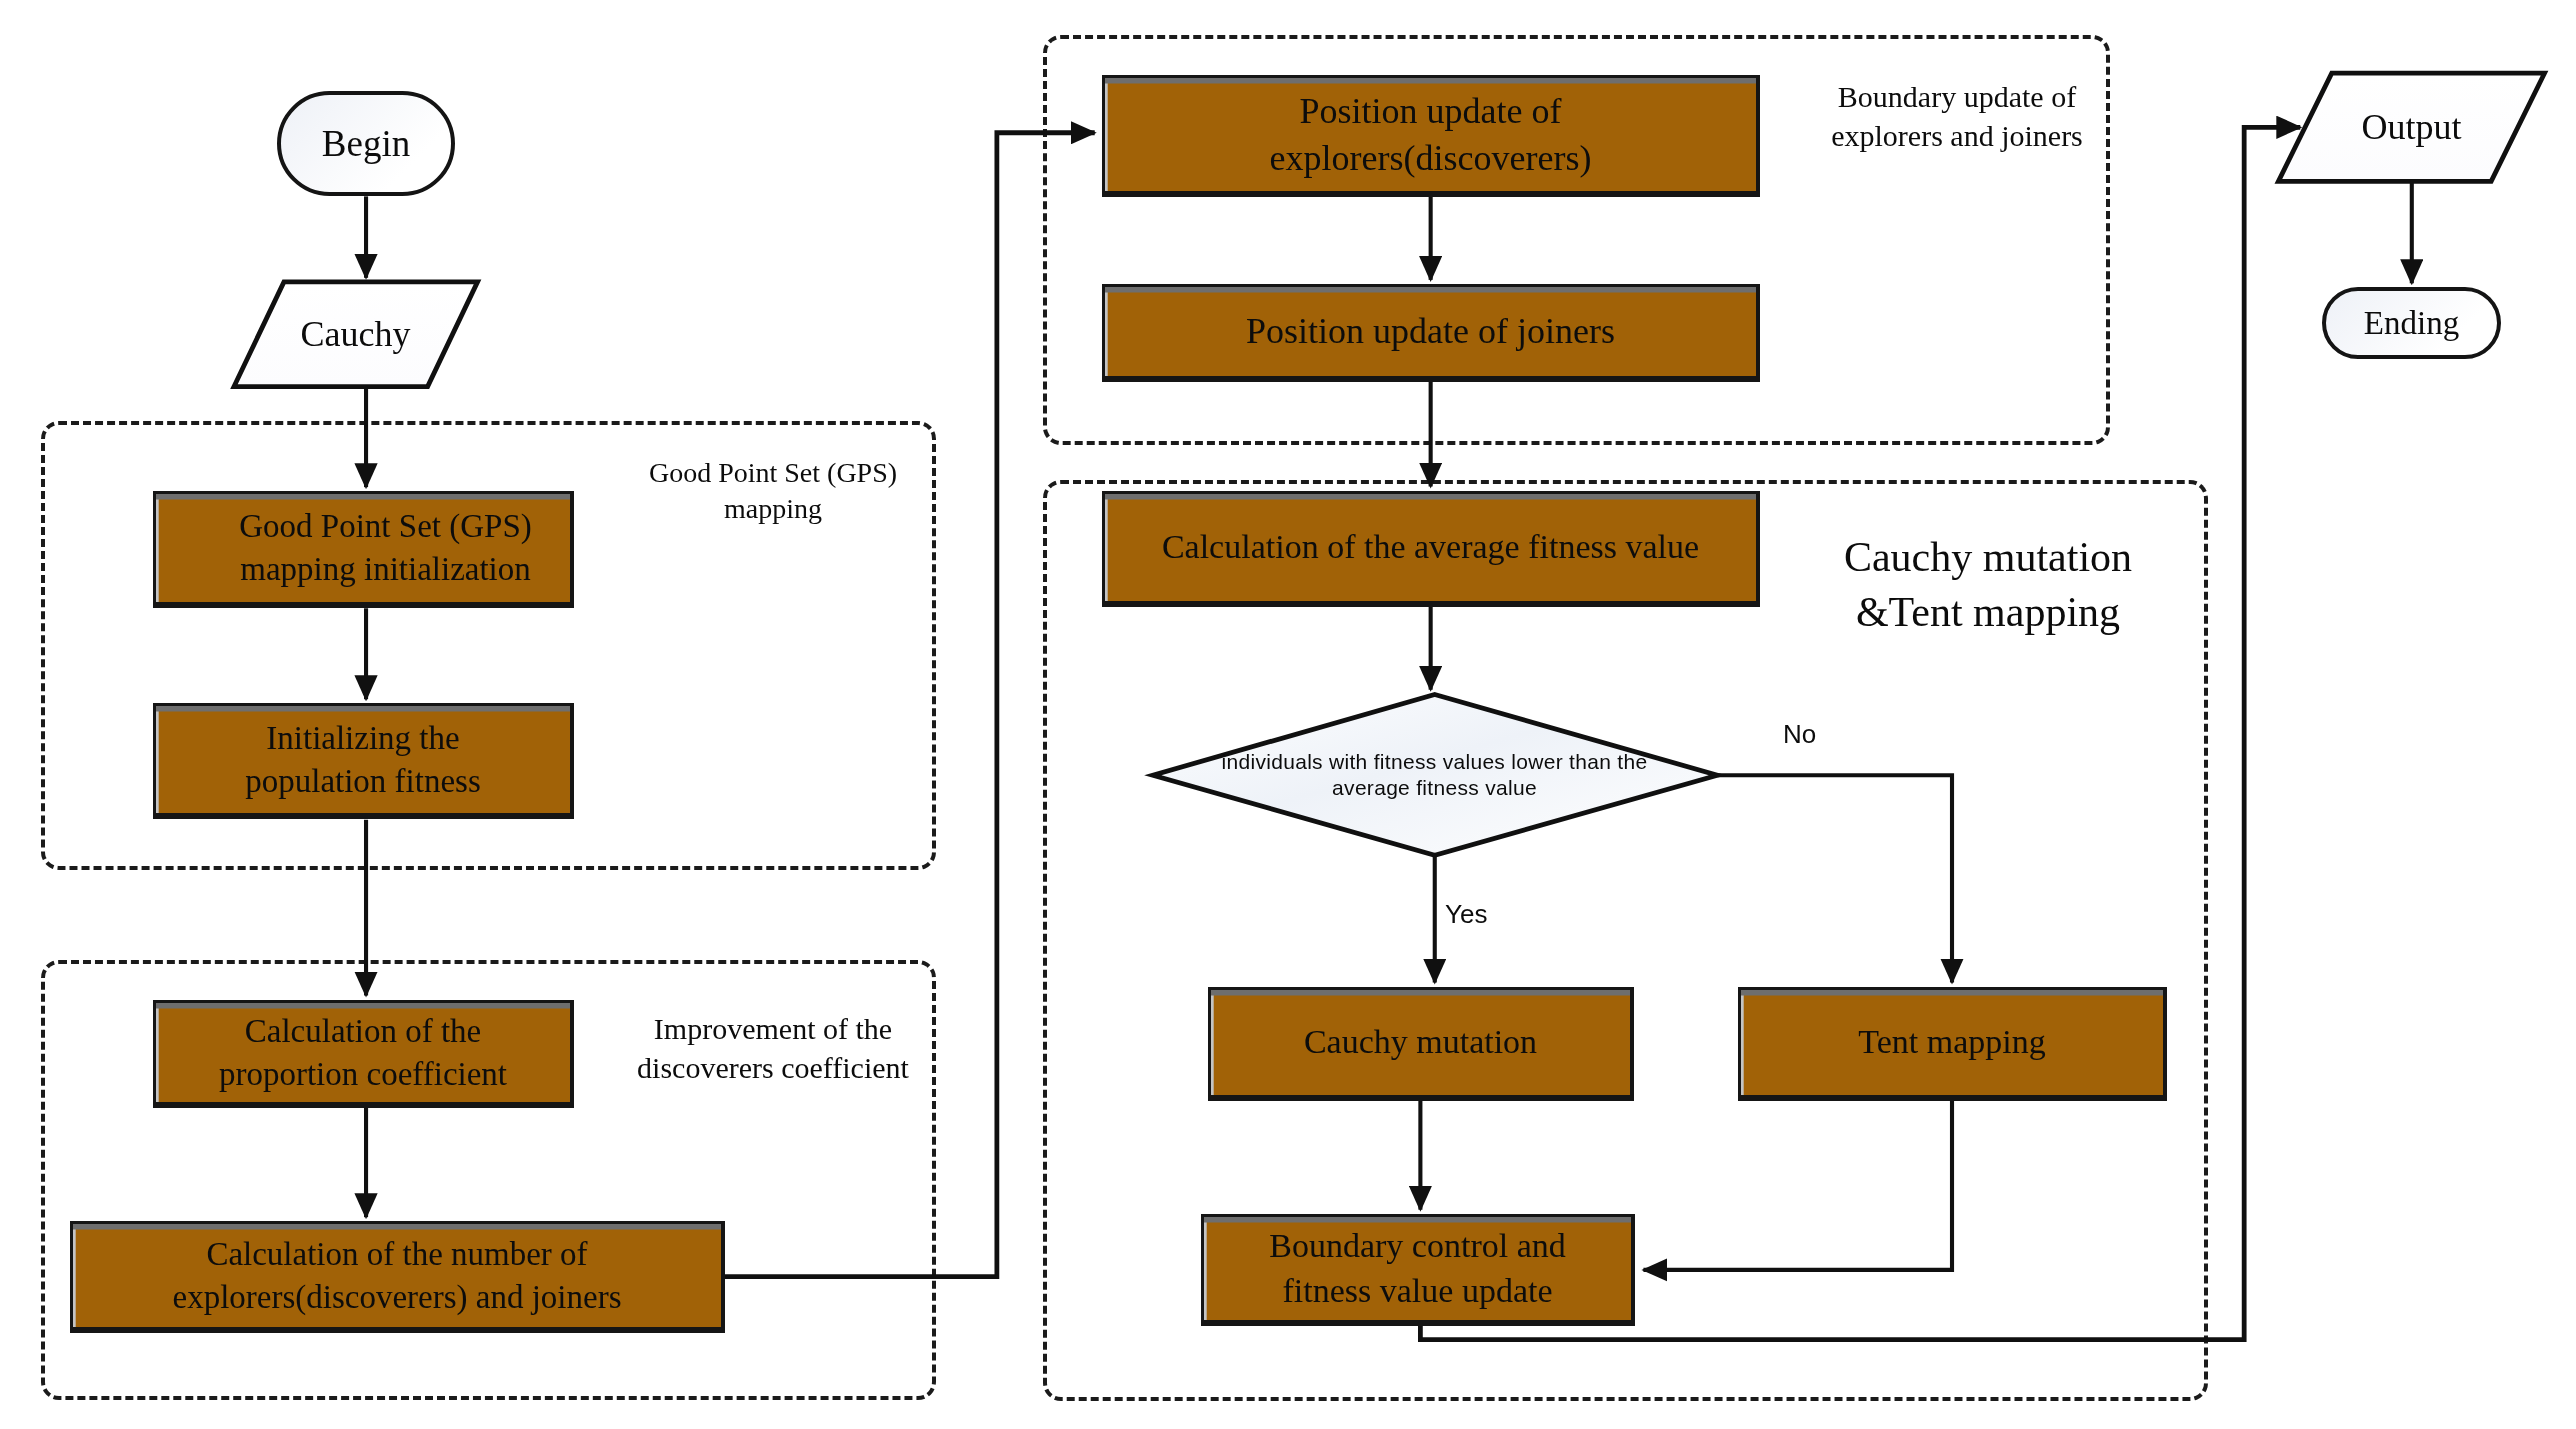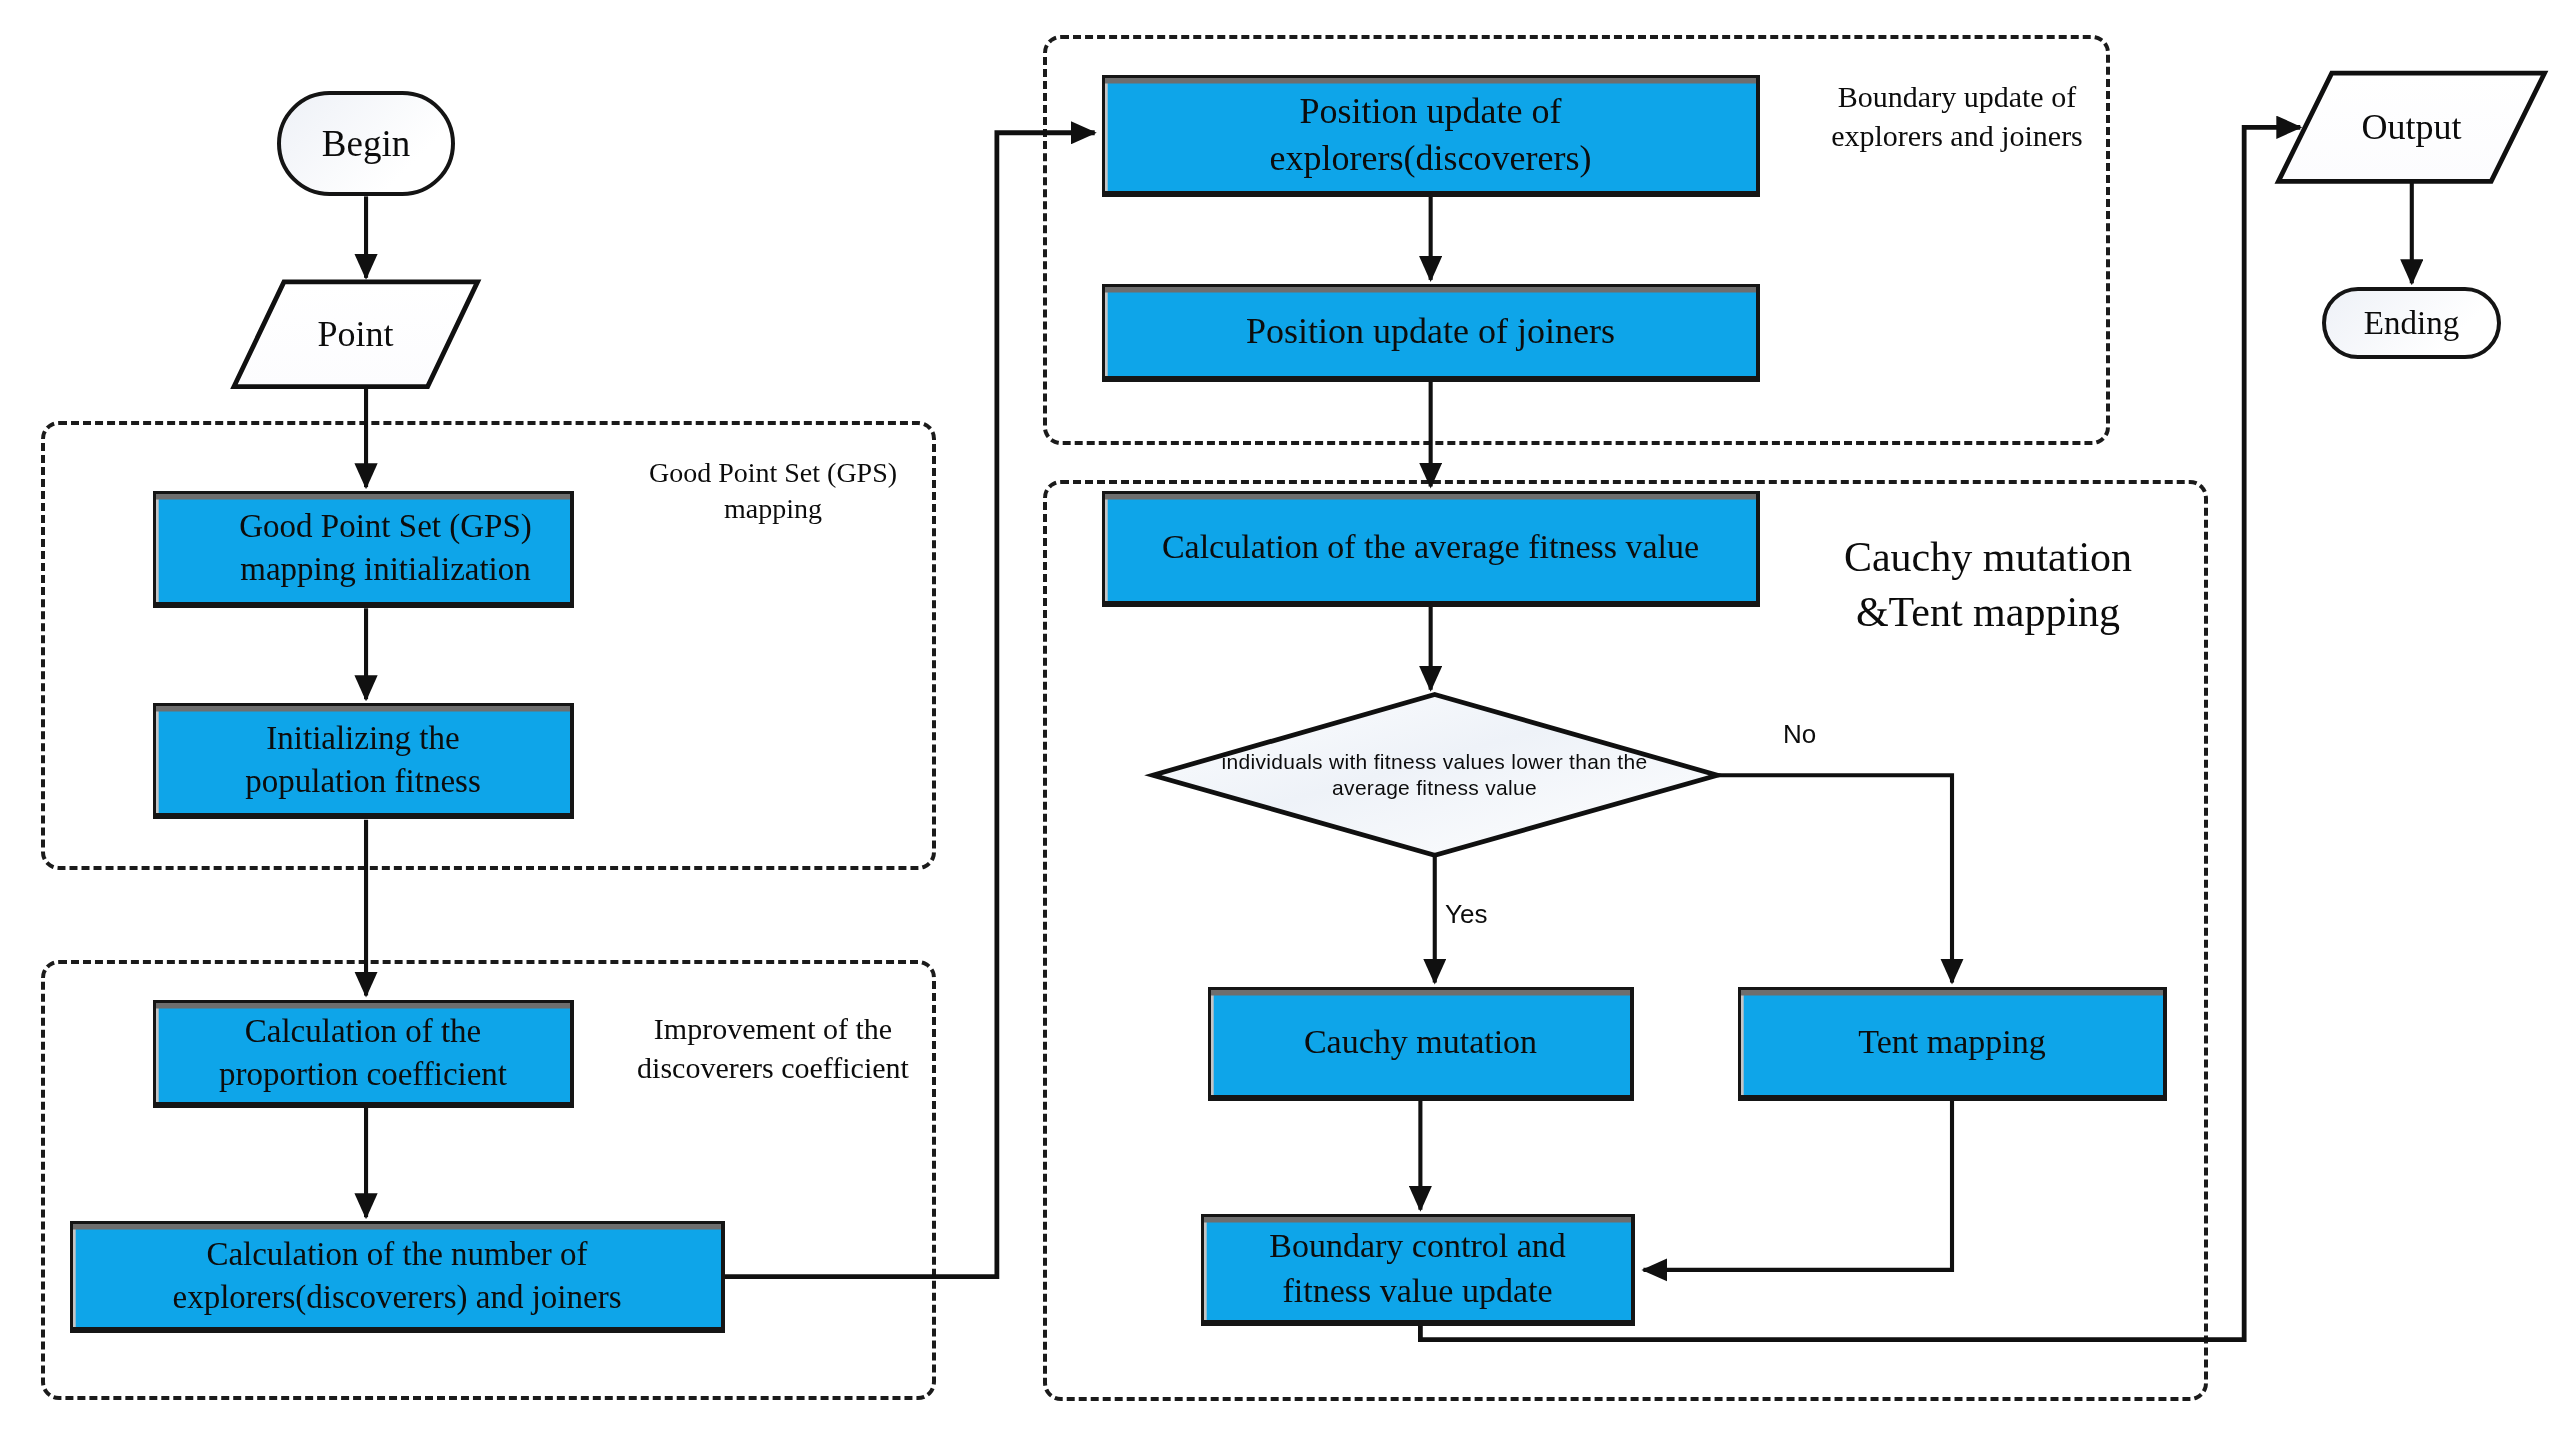--- a/index.html
+++ b/index.html
@@ -11,21 +11,21 @@
     color:#0c0c0c;
     overflow:hidden;
   }
   .layer{position:absolute;left:0;top:0;width:2576px;height:1430px;}
   .conn{fill:none;stroke:#101010;stroke-width:6;}
   .conn.thick{stroke-width:7;}
   .shape{stroke:#101010;stroke-width:7;}
   .box{
     position:absolute;box-sizing:border-box;
     display:flex;align-items:center;justify-content:center;text-align:center;
-    background:#0ea5e9;
+    background:#a16207;
     border:3.4px solid #151515;
     border-bottom-width:6.2px;border-right-width:4.8px;
     box-shadow:inset 0 5.5px 0 #6e6e6e, inset 2.7px 0 0 #c4c4c4;
     line-height:1.3;
   }
   .stadium{
     position:absolute;box-sizing:border-box;
     display:flex;align-items:center;justify-content:center;text-align:center;
     border:4.1px solid #141414;border-radius:684px;
     background:linear-gradient(135deg,#eef1f7 0%,#ffffff 75%);
@@ -88,21 +88,21 @@
   </svg>
 
   <div class="stadium f54" style="left:277px;top:91px;width:178px;height:105px;">
     <span>Begin</span>
   </div>
   <div class="stadium f48" style="left:2322px;top:287px;width:179px;height:72px;">
     <span>Ending</span>
   </div>
 
   <div class="shapetext f52" style="left:253px;top:282px;width:205px;height:105px;">
-    <span>Point</span>
+    <span>Cauchy</span>
   </div>
   <div class="shapetext f52" style="left:2309px;top:73px;width:205px;height:108px;">
     <span>Output</span>
   </div>
 
   <div class="box f48" style="left:153px;top:491px;width:421px;height:117px;justify-content:flex-end;">
     <span style="max-width:369px;">Good Point Set (GPS) mapping initialization</span>
   </div>
   <div class="box f48" style="left:153px;top:703px;width:421px;height:116px;">
     <span style="max-width:294px;">Initializing the population fitness</span>

